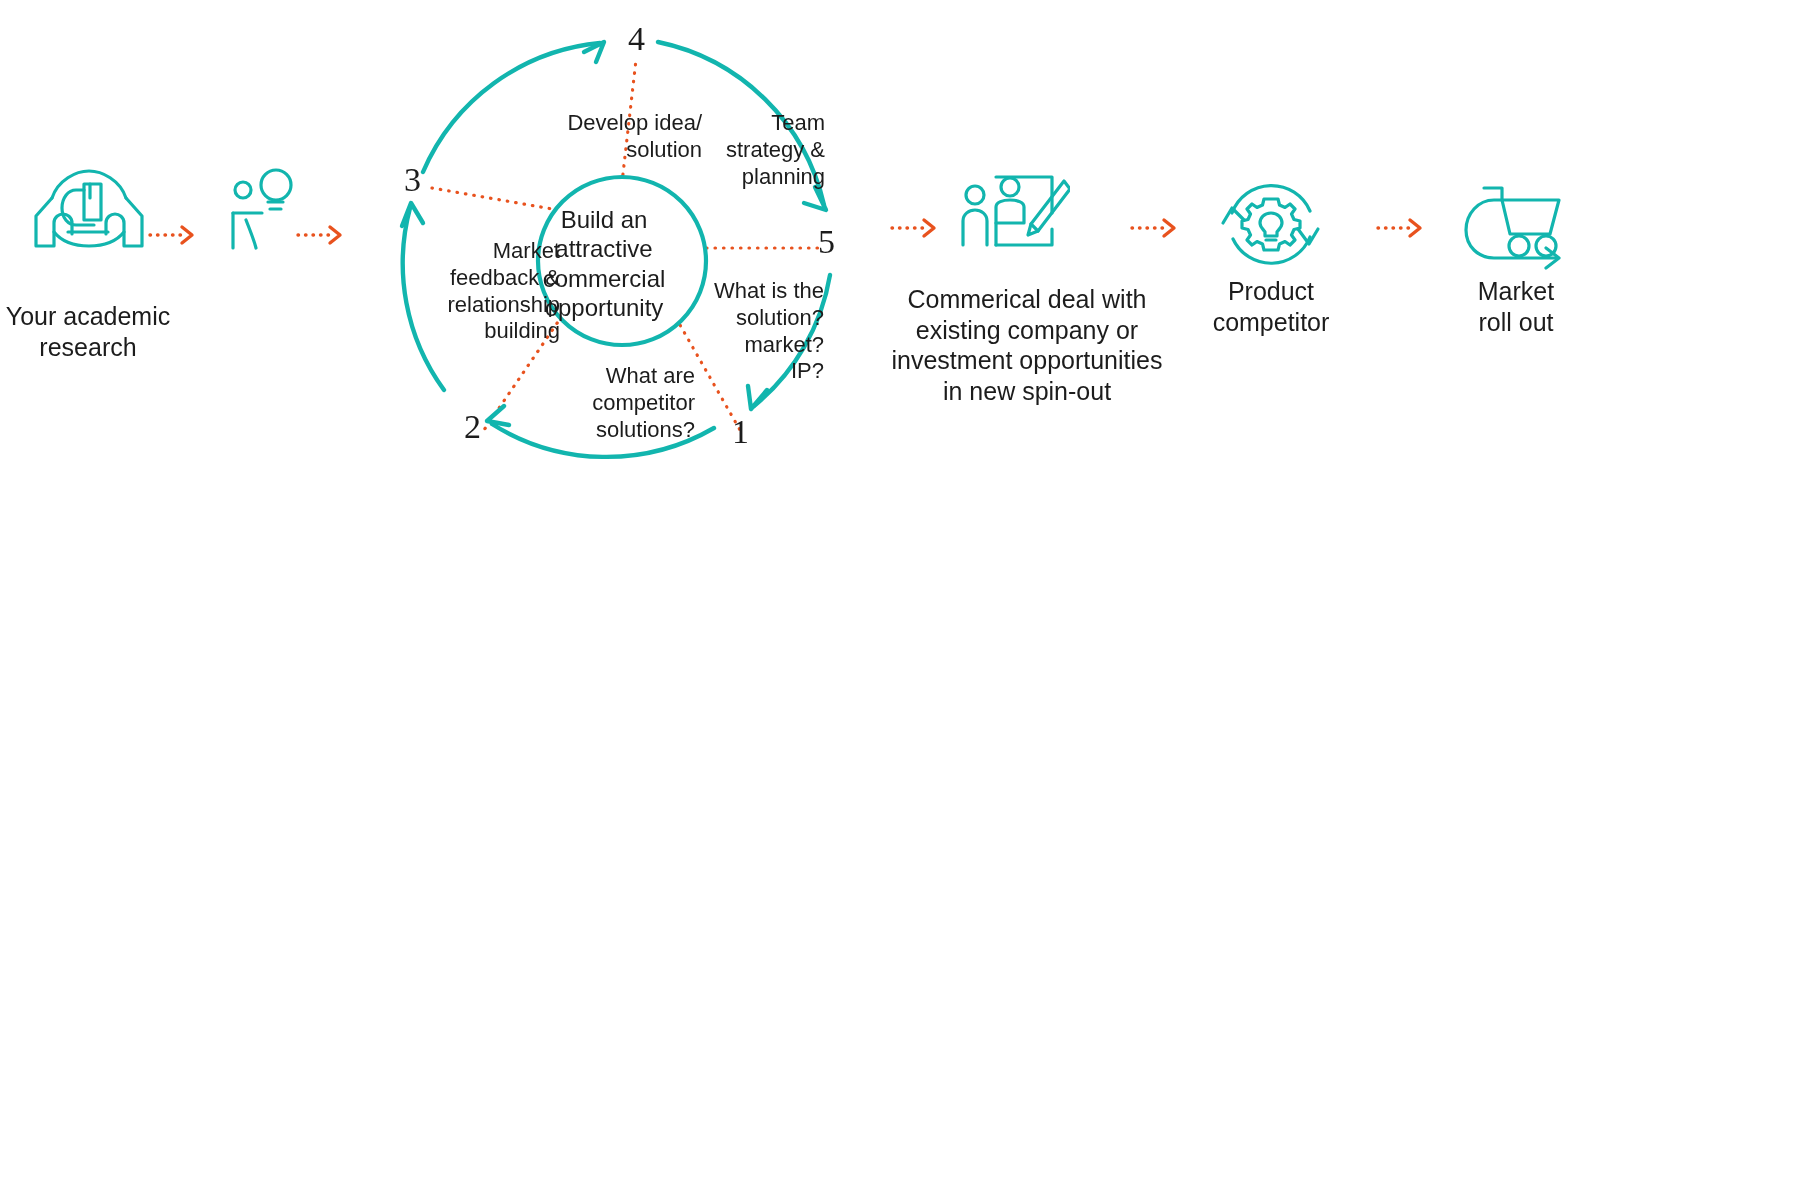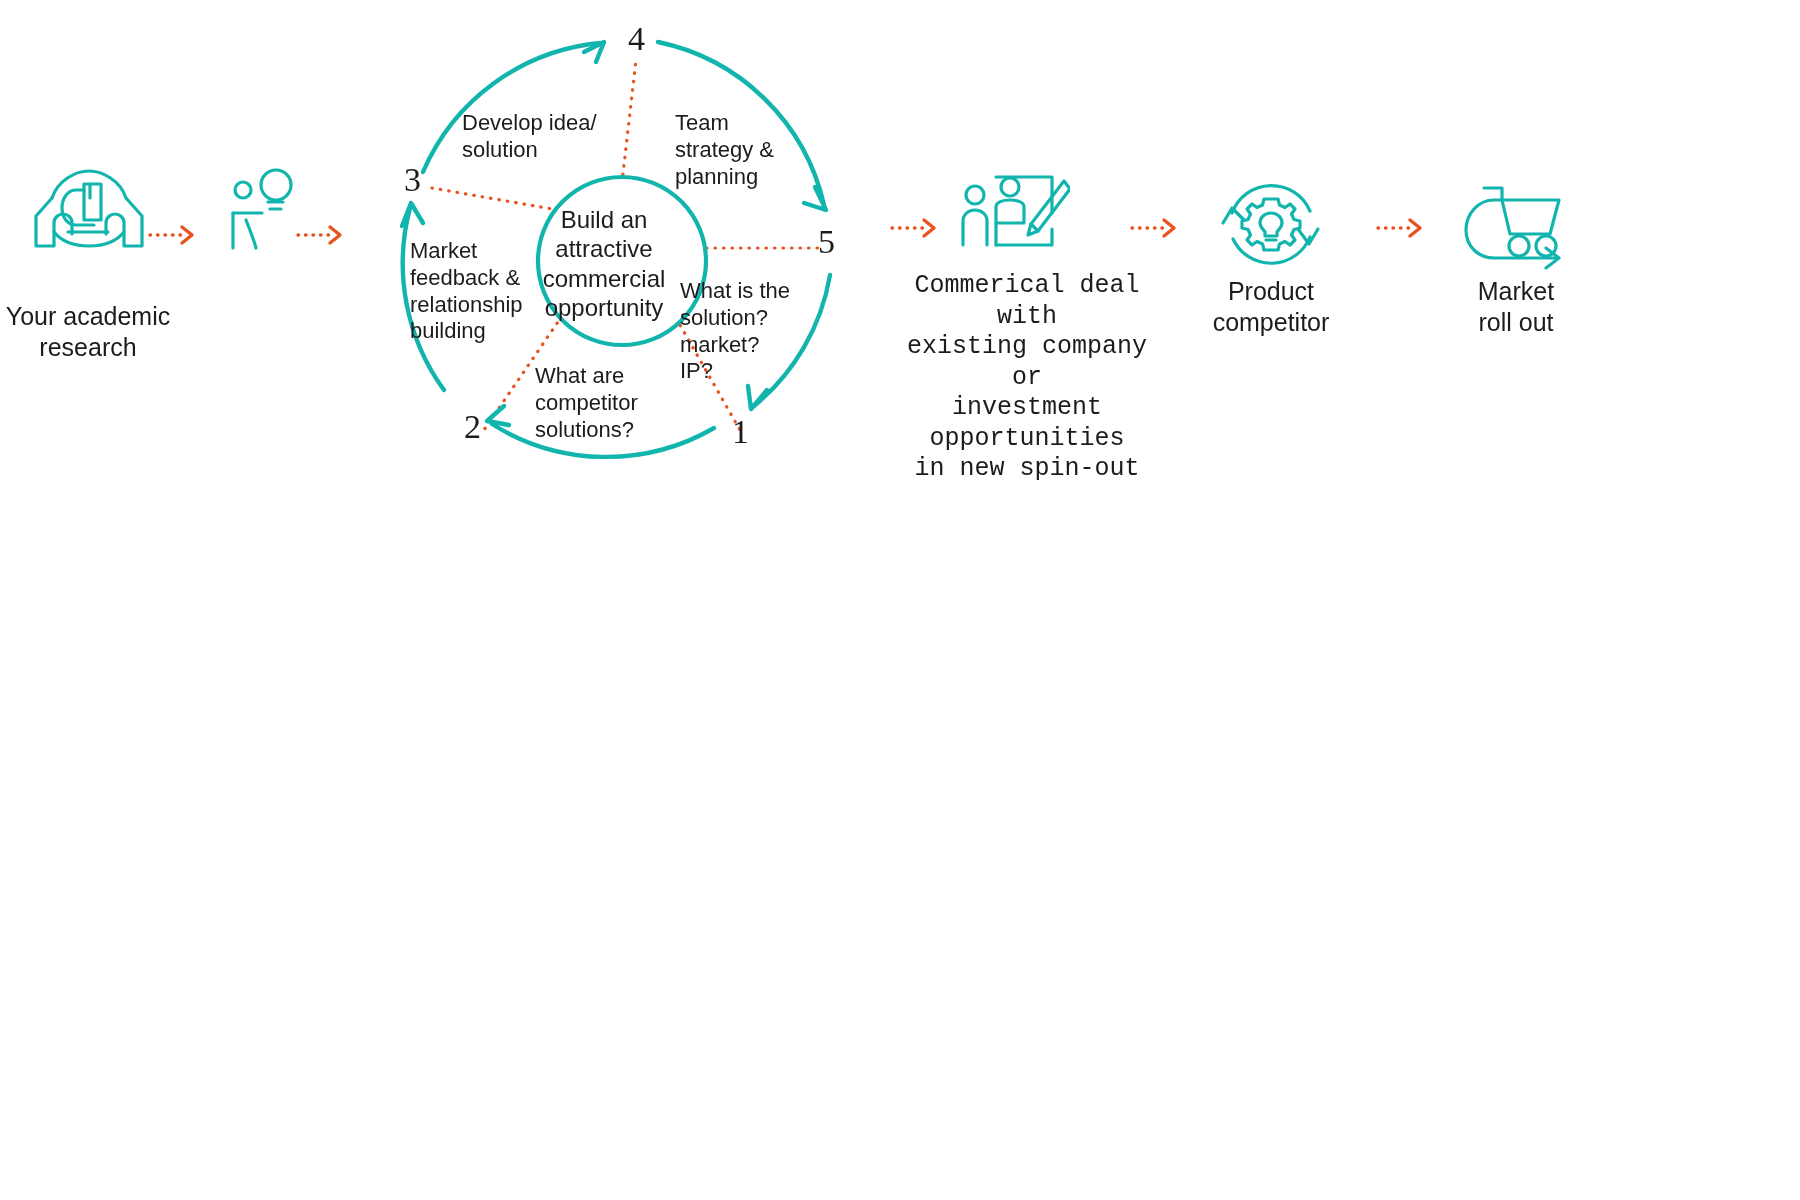--- a/index.html
+++ b/index.html
@@ -46,21 +46,21 @@
   }
   .cycle-num {
     position: absolute;
     font-size: 34px;
     line-height: 1;
     color: #1c1c1c;
     font-family: "Liberation Serif", serif;
   }
   .cycle-text {
     position: absolute;
-    text-align: left;
+    text-align: right;
     font-size: 22px;
     line-height: 1.22;
     color: #1c1c1c;
     white-space: pre-line;
   }
   #hub-text {
     position: absolute;
     text-align: center;
     font-size: 24px;
     line-height: 1.22;
@@ -207,21 +207,21 @@
       <path d="M3 72 L3 48 C3 41, 9 37, 15 37 C21 37, 27 41, 27 48 L27 72"></path>
 
       <circle cx="50" cy="14" r="9"></circle>
       <path d="M36 50 L36 34 C36 29, 43 27, 50 27 C57 27, 64 29, 64 34 L64 50 L36 50"></path>
       <path d="M36 50 L36 72"></path>
 
       <path d="M104 8 L110 16 L78 58 L68 62 L71 51 Z"></path>
       <path d="M71 51 L78 58"></path>
     </svg>
   </div>
-  <div class="step-label" style="left:890px; top:271px; width:274px;font-family:Liberation Mono, monospace;">Commerical deal with
+  <div class="step-label" style="left:890px; top:284px; width:274px;">Commerical deal with
 existing company or
 investment opportunities
 in new spin-out</div>
 
   <div class="conn" style="left:1130px; top:215px;">
     <svg width="60" height="26" viewBox="0 0 60 26" fill="none" stroke="#E8521E" stroke-width="3.4" stroke-linecap="round">
       <path d="M2 13 L36 13" stroke-dasharray="0.5 7"></path>
       <path d="M34 5 L44 13 L34 21" stroke-linejoin="round"></path>
     </svg>
   </div>

